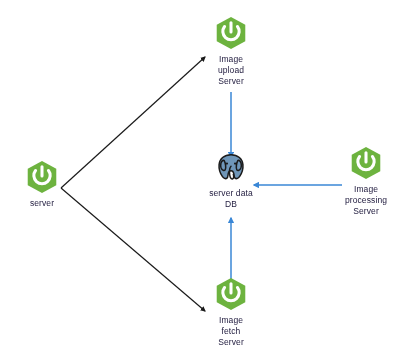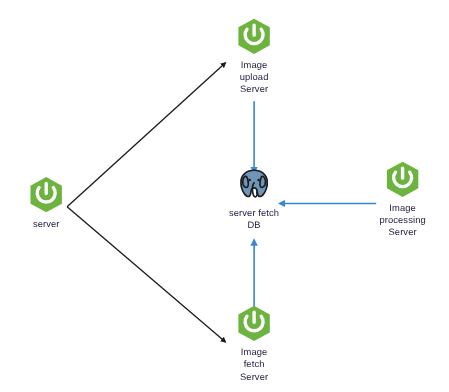--- a/index.html
+++ b/index.html
@@ -117,21 +117,21 @@
         <path d="M 27 30 C 20 33 18 44 21 53 C 24 60 30 62 33 58 C 36 53 34 38 30 31 Z" fill="#6f96b8"></path>
 
         <path d="M 73 30 C 80 33 82 44 79 53 C 76 60 70 62 67 58 C 64 53 66 38 70 31 Z" fill="#6f96b8"></path>
 
         <path d="M 50 48 C 46 52 45 62 46 72 C 47 80 50 86 54 85 C 58 84 59 78 57 72" fill="none"></path>
       </g>
 
       <circle cx="38" cy="40" r="3.4" fill="#1b1b1b"></circle>
       <circle cx="62" cy="40" r="3.4" fill="#1b1b1b"></circle>
     </svg>
-    <div class="node-label">server fetch
+    <div class="node-label">server data
 DB</div>
   </div>
 
   <div class="node" id="node-fetch">
     <svg class="node-icon" viewBox="0 0 100 100" xmlns="http://www.w3.org/2000/svg">
       <polygon points="50,3 92,26 92,74 50,97 8,74 8,26" fill="#6db33f"></polygon>
       <path d="M 50 20 L 50 47" stroke="#ffffff" stroke-width="9" stroke-linecap="round" fill="none"></path>
       <path d="M 31 31 A 24 24 0 1 0 69 31" stroke="#ffffff" stroke-width="9" stroke-linecap="round" fill="none"></path>
     </svg>
     <div class="node-label">Image

